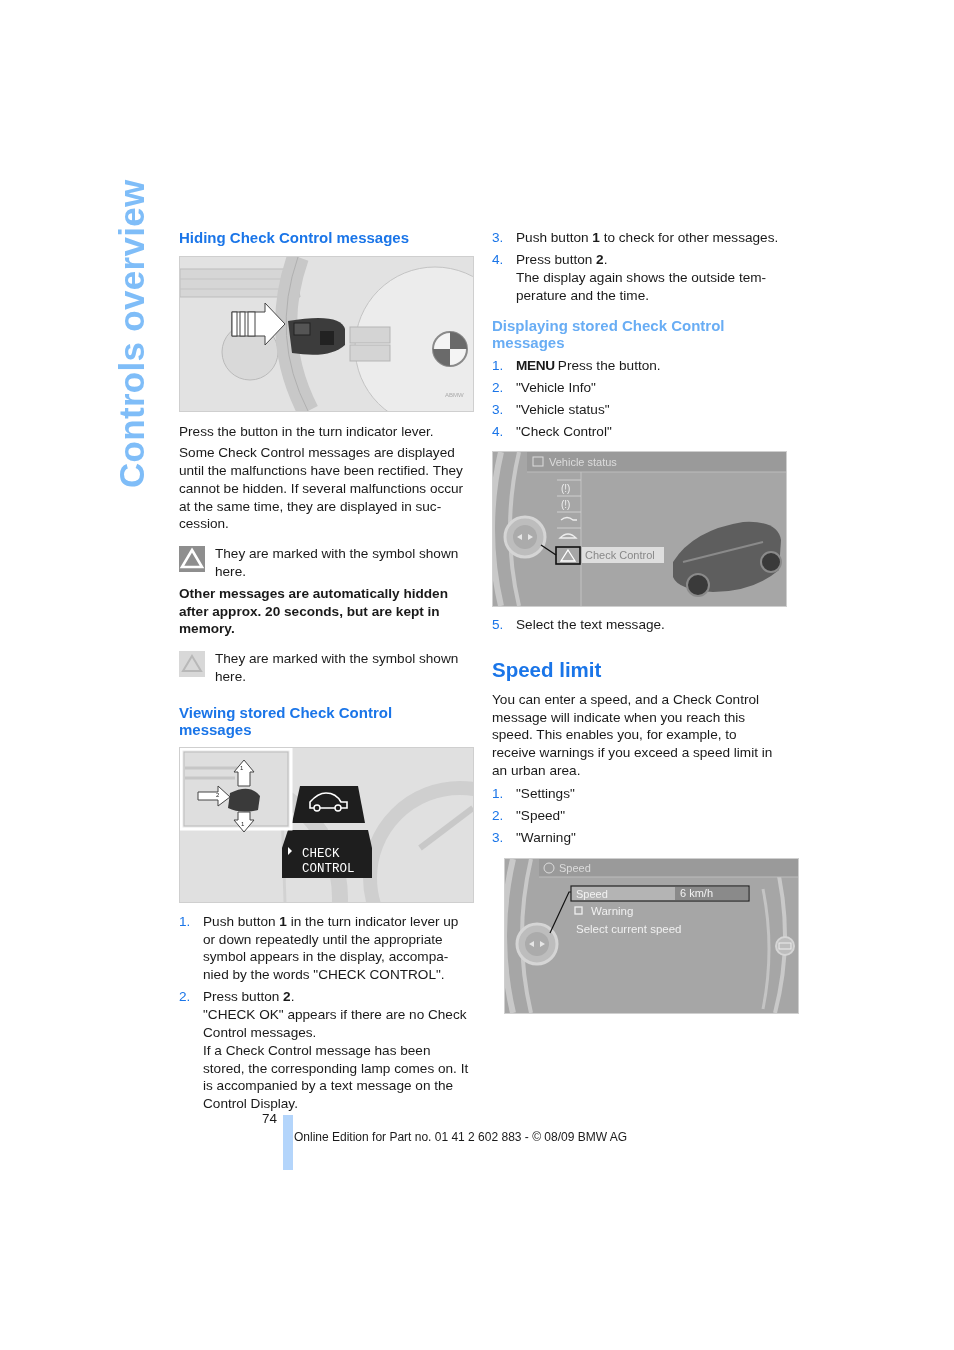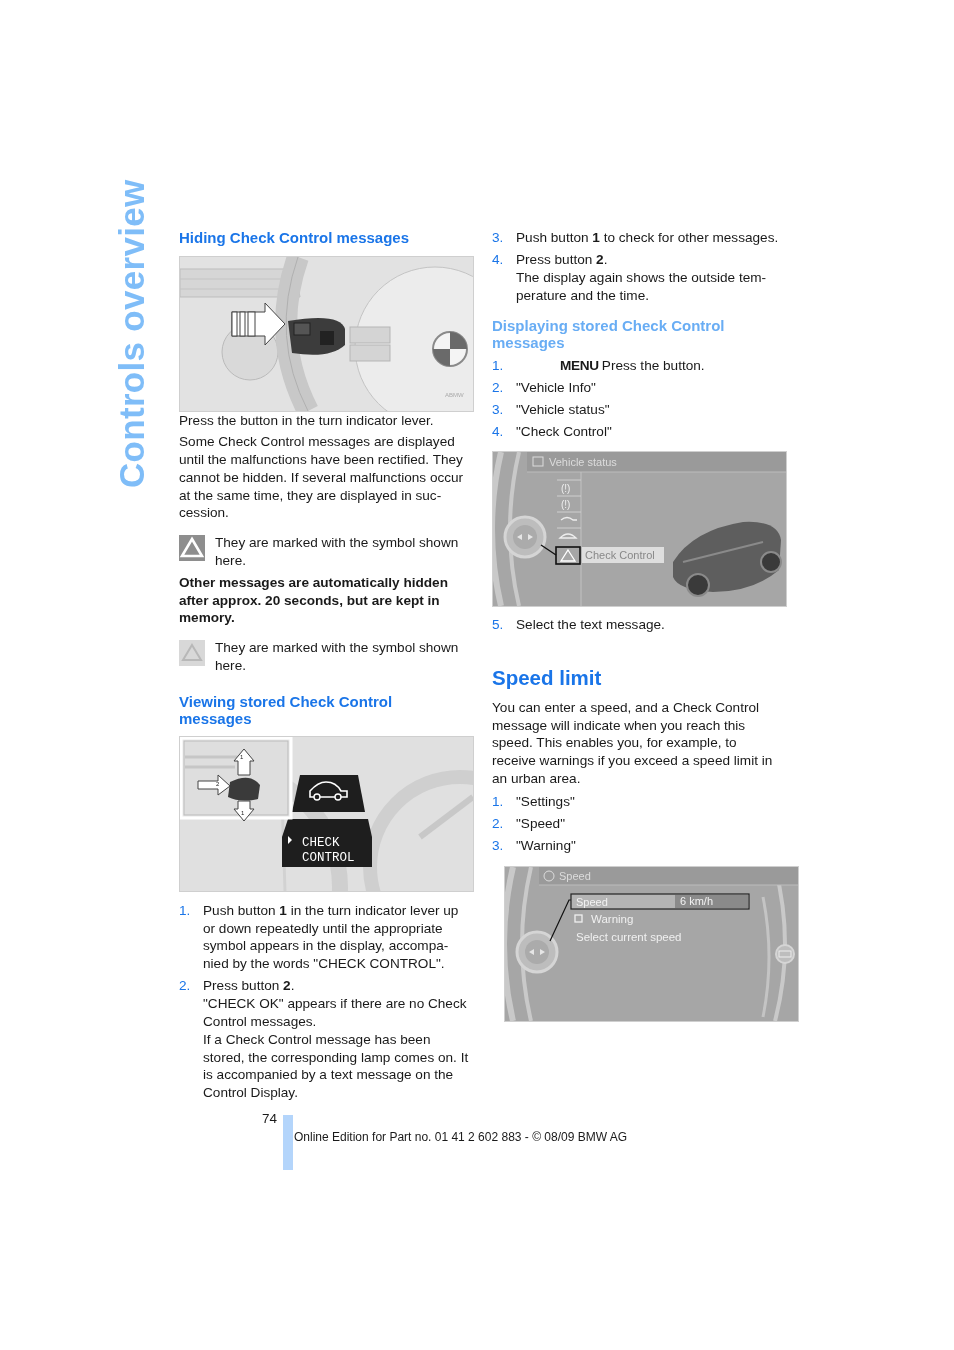--- a/index.html
+++ b/index.html
@@ -25,21 +25,21 @@
     overflow: hidden;
   }
   .fig svg { display: block; }
   .sym-row { display: flex; align-items: flex-start; margin-top: 12px; }
   .sym { width: 26px; height: 26px; margin-right: 10px; flex: none; margin-top: 1px; }
   ol { list-style: none; padding: 0; margin: 0; }
   ol li { display: flex; margin-bottom: 4.4px; }
   ol li .num { color: #1a75e8; width: 24px; flex: none; }
   ol li .txt { flex: 1; }
   b { font-weight: bold; }
-  .menu-btn { font-weight: bold; letter-spacing: -0.3px; margin-right: 3px; margin-left: 44px; }
+  .menu-btn { font-weight: bold; letter-spacing: -0.3px; margin-right: 3px; }
   .footer-bar { position: absolute; left: 283px; top: 1115px; width: 10px; height: 55px; background: #b4d5fb; }
   .page-num { position: absolute; left: 262px; top: 1111px; font-size: 13.5px; }
   .footer-text { position: absolute; left: 294px; top: 1130px; font-size: 12px; }
 </style>
 </head>
 <body>
 
 <div class="side-title">Controls overview</div>
 
 <div class="col col-left">
@@ -64,21 +64,21 @@
       <rect x="114" y="66" width="16" height="12" fill="#555" stroke="#222"></rect>
       <rect x="140" y="74" width="14" height="14" fill="#222"></rect>
       <path d="M52 55 L85 55 L85 46 L105 67 L85 88 L85 79 L52 79 Z" fill="#fff" stroke="#444"></path>
       <rect x="52" y="55" width="5" height="24" fill="#fff" stroke="#444"></rect>
       <rect x="60" y="55" width="5" height="24" fill="#fff" stroke="#444"></rect>
       <rect x="68" y="55" width="7" height="24" fill="#fff" stroke="#444"></rect>
       <text x="265" y="140" font-size="6" fill="#aaa" font-family="Liberation Sans, sans-serif">ABMW</text>
     </svg>
   </div>
 
-  <p style="">Press the button in the turn indicator lever.</p>
+  <p style="margin-top:11px;">Press the button in the turn indicator lever.</p>
   <p style="margin-top:4px;">Some Check Control messages are displayed until the malfunctions have been rectified. They cannot be hidden. If several malfunctions occur at the same time, they are displayed in suc-cession.</p>
 
   <div class="sym-row">
     <svg class="sym" viewBox="0 0 26 26">
       <rect width="26" height="26" fill="#8e8e8e"></rect>
       <path d="M13 4 L23 21 L3 21 Z" fill="none" stroke="#fff" stroke-width="2.6"></path>
     </svg>
     <span>They are marked with the symbol shown here.</span>
   </div>
 
@@ -197,21 +197,21 @@
     </svg>
   </div>
 
   <ol style="margin-top:9px;">
     <li>
       <span class="num">5.</span>
       <span class="txt">Select the text message.</span>
     </li>
   </ol>
 
-  <h2 style="margin-top:32px;">Speed limit</h2>
+  <h2 style="margin-top:24px;">Speed limit</h2>
 
   <p style="margin-top:9px;">You can enter a speed, and a Check Control message will indicate when you reach this speed. This enables you, for example, to receive warnings if you exceed a speed limit in an urban area.</p>
 
   <ol style="margin-top:5px;">
     <li>
       <span class="num">1.</span>
       <span class="txt">"Settings"</span>
     </li>
     <li>
       <span class="num">2.</span>

